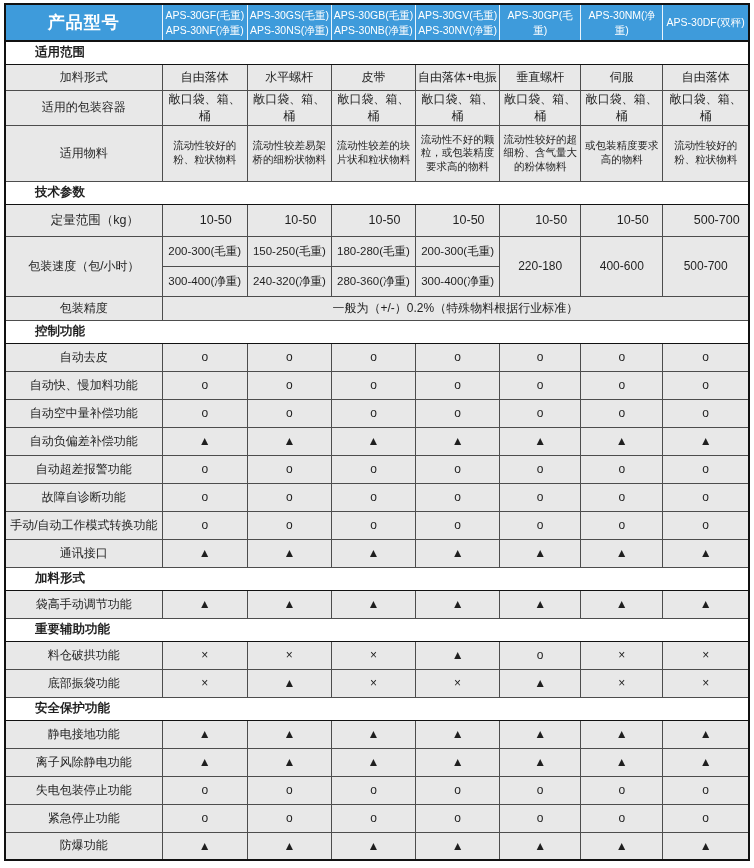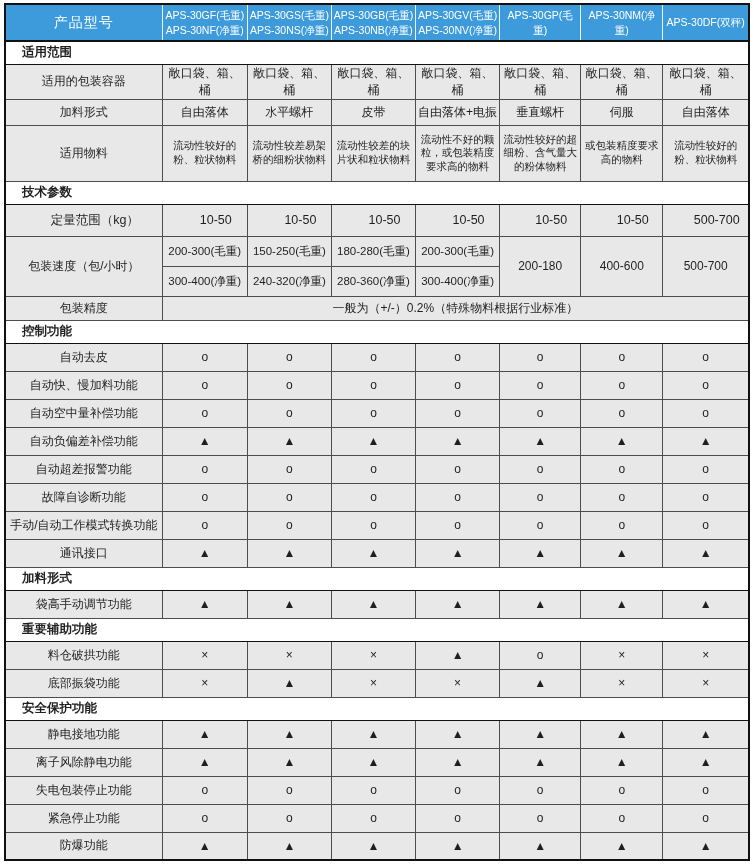--- a/index.html
+++ b/index.html
@@ -4,26 +4,26 @@
 <style>
   html,body{margin:0;padding:0;background:#ffffff;}
   body{width:754px;height:868px;overflow:hidden;
        font-family:"Liberation Sans","DejaVu Sans",sans-serif;color:#1f1f1f;}
   table{border-collapse:collapse;table-layout:fixed;width:746px;margin:3px auto 0 4px;
         border:2px solid #111;}
   th,td{box-sizing:border-box;text-align:center;vertical-align:middle;overflow:hidden;}
 
   
   tr.header-row th{background:#3e9bdb;color:#ffffff;border-bottom:2px solid #111;height:37px;}
-  th.title-cell{font-size:14px;font-weight:normal;letter-spacing:1px;}
+  th.title-cell{font-size:17px;font-weight:bold;letter-spacing:1px;}
   th.model-cell{font-size:10.5px;font-weight:normal;line-height:1.35;border-left:1px solid #e9f4fc;padding:0 1px;}
 
   
   tr.section-row td{background:#ffffff;border:1px solid #111;height:23px;
-        text-align:left;font-weight:bold;font-size:12.5px;padding-left:16px;}
+        text-align:left;font-weight:bold;font-size:12.5px;padding-left:29px;}
 
   
   td.label-cell,td.value-cell{background:#e8e8e8;border:1px solid #4d4d4d;font-size:12px;}
   td.label-cell{padding:0 2px;}
   td.value-cell{padding:0 2px;}
 
   
   tr.row-text td{height:26px;}
   tr.row-material td{height:56px;}
   tr.row-range td{height:32px;font-size:12.5px;padding-left:24px;}
@@ -84,38 +84,38 @@
           <div>APS-30DF(双秤)</div>
         </th>
       </tr>
   </thead>
   <tbody>
 
   <tr class="section-row">
         <td colspan="8">适用范围</td>
       </tr>
       <tr class="row-text">
-        <td class="label-cell">适用的包装容器</td>
-        <td class="value-cell">敞口袋、箱、桶</td>
-        <td class="value-cell">敞口袋、箱、桶</td>
-        <td class="value-cell">敞口袋、箱、桶</td>
-        <td class="value-cell">敞口袋、箱、桶</td>
-        <td class="value-cell">敞口袋、箱、桶</td>
-        <td class="value-cell">敞口袋、箱、桶</td>
-        <td class="value-cell">敞口袋、箱、桶</td>
-      </tr>
-      <tr class="row-text">
         <td class="label-cell">加料形式</td>
         <td class="value-cell">自由落体</td>
         <td class="value-cell">水平螺杆</td>
         <td class="value-cell">皮带</td>
         <td class="value-cell">自由落体+电振</td>
         <td class="value-cell">垂直螺杆</td>
         <td class="value-cell">伺服</td>
         <td class="value-cell">自由落体</td>
+      </tr>
+      <tr class="row-text">
+        <td class="label-cell">适用的包装容器</td>
+        <td class="value-cell">敞口袋、箱、桶</td>
+        <td class="value-cell">敞口袋、箱、桶</td>
+        <td class="value-cell">敞口袋、箱、桶</td>
+        <td class="value-cell">敞口袋、箱、桶</td>
+        <td class="value-cell">敞口袋、箱、桶</td>
+        <td class="value-cell">敞口袋、箱、桶</td>
+        <td class="value-cell">敞口袋、箱、桶</td>
       </tr>
       <tr class="row-material">
         <td class="label-cell">适用物料</td>
         <td class="value-cell material-cell">流动性较好的粉、粒状物料</td>
         <td class="value-cell material-cell">流动性较差易架桥的细粉状物料</td>
         <td class="value-cell material-cell">流动性较差的块片状和粒状物料</td>
         <td class="value-cell material-cell">流动性不好的颗粒，或包装精度要求高的物料</td>
         <td class="value-cell material-cell">流动性较好的超细粉、含气量大的粉体物料</td>
         <td class="value-cell material-cell">或包装精度要求高的物料</td>
         <td class="value-cell material-cell">流动性较好的粉、粒状物料</td>
@@ -144,21 +144,21 @@
           <div class="speed-bottom">240-320(净重)</div>
         </td>
         <td class="value-cell speed-cell">
           <div class="speed-top">180-280(毛重)</div>
           <div class="speed-bottom">280-360(净重)</div>
         </td>
         <td class="value-cell speed-cell">
           <div class="speed-top">200-300(毛重)</div>
           <div class="speed-bottom">300-400(净重)</div>
         </td>
-        <td class="value-cell">200-180</td>
+        <td class="value-cell">220-180</td>
         <td class="value-cell">400-600</td>
         <td class="value-cell">500-700</td>
       </tr>
       <tr class="row-span">
         <td class="label-cell">包装精度</td>
         <td class="value-cell span-cell" colspan="7">一般为（+/-）0.2%（特殊物料根据行业标准）</td>
       </tr>
       <tr class="section-row">
         <td colspan="8">控制功能</td>
       </tr>

